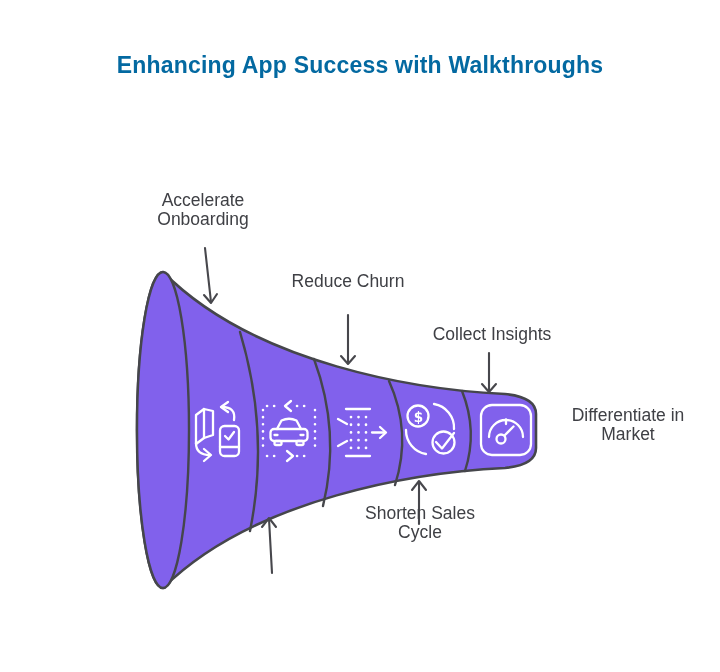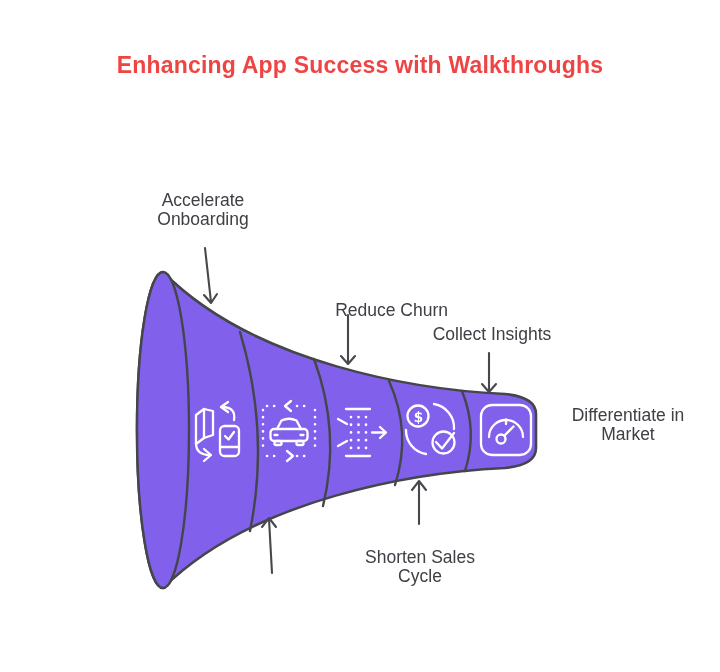--- a/index.html
+++ b/index.html
@@ -3,21 +3,21 @@
 <meta charset="utf-8">
 <style>
   html,body { margin:0; padding:0; background:#ffffff; }
   .canvas {
     position:relative; width:720px; height:672px; background:#ffffff;
     font-family:"Liberation Sans", sans-serif; overflow:hidden;
   }
   .page-title {
     position:absolute; top:52px; left:15px; width:690px;
     text-align:center; font-size:23px; font-weight:bold;
-    color:#ef4444; letter-spacing:0.2px;
+    color:#0369a1; letter-spacing:0.2px;
   }
   .callout {
     position:absolute; color:#3f4045; font-size:17.5px; line-height:19px;
     white-space:pre-line; text-align:center;
   }
   .callout.align-left { text-align:center; }
   svg.scene { position:absolute; left:0; top:0; }
 </style>
 </head>
 <body>
@@ -131,25 +131,25 @@
       <g>
         <path d="M 272 573 L 269 519"></path>
           <polyline points="262,527 269,518 276,527"></polyline>
       </g>
     </g>
   </svg>
 
   <div class="callout" style="left:103px; top:191px; width:200px;">Accelerate
 Onboarding</div>
 
-  <div class="callout" style="left:248px; top:301px; width:200px;text-align:right;">Reduce Churn</div>
+  <div class="callout" style="left:248px; top:272px; width:200px;">Reduce Churn</div>
 
   <div class="callout" style="left:392px; top:325px; width:200px;">Collect Insights</div>
 
 
   <div class="callout align-left" style="left:553px; top:406px; width:150px;">Differentiate in
 Market</div>
 
-  <div class="callout" style="left:330px; top:548px; width:180px;">Shorten Sales
+  <div class="callout" style="left:330px; top:504px; width:180px;">Shorten Sales
 Cycle</div>
 
 
 </div>
 
 </body></html>

